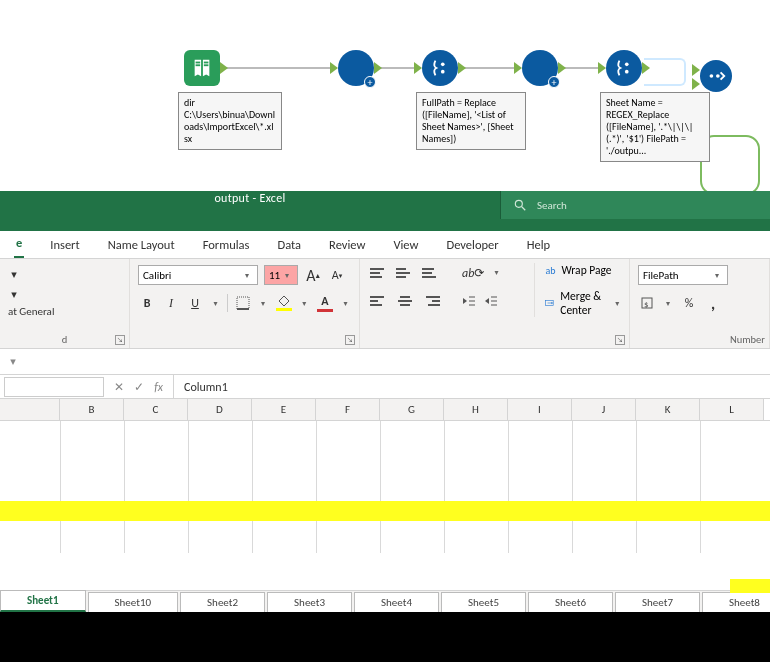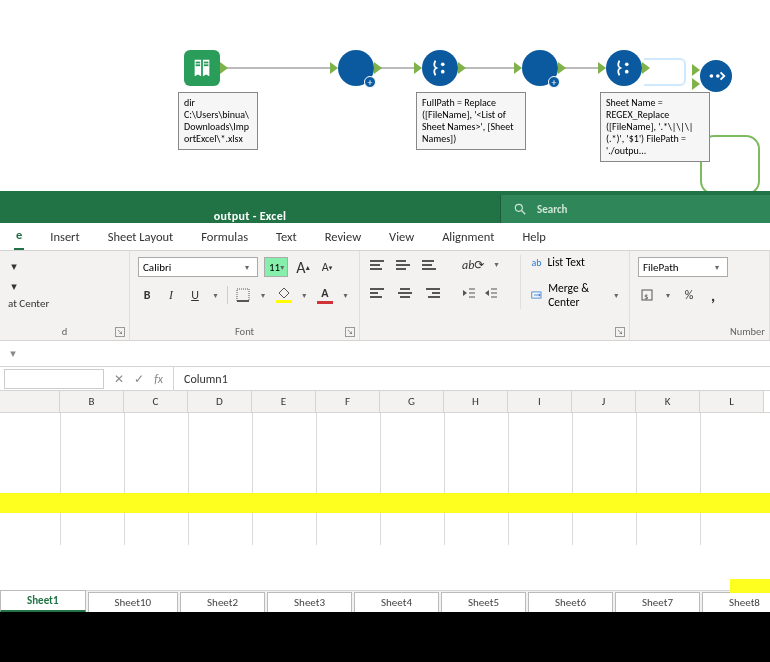--- a/index.html
+++ b/index.html
@@ -16,39 +16,39 @@
   .port { position: absolute; width: 8px; height: 12px; top: 12px; }
   .port.in { left: -8px; }
   .port.out { right: -8px; }
   .port svg { width:8px; height:12px; }
   .conn { position: absolute; height: 2px; background: #bbb; top: 67px; }
   .bluewire { position:absolute; border:2px solid #cfe9ff; }
   .annot { position: absolute; border:1px solid #888; background:#f6f6f6; padding:4px 5px; font-size:10px; line-height:12px; max-width:110px; word-wrap:break-word; }
 
   
   .excel { position: absolute; left: 0; top: 191px; width: 770px; height: 471px; background: #fff; }
-  .titlebar { height: 32px; background: #217346; display:flex; align-items:flex-end;font-weight:bold; }
+  .titlebar { height: 40px; background: #217346; display:flex; align-items:flex-start; }
   .titlebar .title { flex: 0 0 500px; text-align:center; color:#fff; font-size:12px; letter-spacing:0.3px; }
   .titlebar .search { flex:1; height:28px; background:#2f8759; display:flex; align-items:center; gap:10px; padding:0 12px; color:#cfe6d7; border-left:1px solid #1a5c38;}
   .searchglass { width:14px; height:14px; }
 
   .ribbon-tabs { height:28px; display:flex; align-items:flex-end; gap:24px; padding:0 14px; border-bottom:1px solid #d4d4d4; font-size:12.5px; color:#333;}
   .ribbon-tabs .tab { padding:6px 2px; cursor:pointer; }
   .ribbon-tabs .tab.active { color:#217346; border-bottom:2px solid #217346; font-weight:600; }
   .ribbon-tabs .tabcut { color:#333; }
 
   .ribbon { height:90px; background:#f3f2f1; border-bottom:1px solid #d4d4d4; display:flex; position:relative;}
   .group { border-right:1px solid #e1dfdd; padding:4px 8px 16px 8px; position:relative; display:flex; flex-direction:column; }
   .group .row { display:flex; align-items:center; gap:6px; margin-top:2px;}
   .group .label { position:absolute; bottom:2px; left:0; right:0; text-align:center; font-size:10.5px; color:#666;}
   .group .launcher { position:absolute; bottom:3px; right:4px; width:10px;height:10px; border:1px solid #999; font-size:7px; line-height:8px; text-align:center; color:#666;}
   .clip .row span { font-size:11px; color:#333;}
   .dd { width:12px; height:18px; display:inline-flex; align-items:center; justify-content:center; color:#666; font-size:8px;}
   .fontbox { width:120px; height:20px; border:1px solid #aaa; background:#fff; font-size:11px; padding:0 4px; display:flex; align-items:center; justify-content:space-between;}
-  .sizebox { width:24px; height:20px; border:1px solid #aaa; background:#86efac; font-size:11px; padding:0 4px; display:flex; align-items:center; justify-content:space-between;}
+  .sizebox { width:34px; height:20px; border:1px solid #aaa; background:#fca5a5; font-size:11px; padding:0 4px; display:flex; align-items:center; justify-content:space-between;}
   .btn { height:20px; min-width:18px; display:flex; align-items:center; justify-content:center; font-size:12px; color:#333; padding:0 2px;}
   .btn.big { font-size:16px;}
   .splitline { display:flex; flex-direction:column; align-items:center; }
   .splitline .bar { width:16px; height:3px; margin-top:1px;}
   .alignrow { display:flex; gap:4px;}
   .aligncell { width:18px; height:16px; display:flex; flex-direction:column; justify-content:center; gap:2px;}
   .aligncell span { display:block; height:2px; background:#555; }
   .mergewrap { display:flex; align-items:center; gap:6px; font-size:11.5px;}
   .numfmt { width:90px; height:20px; border:1px solid #aaa; background:#fff; font-size:11px; padding:0 4px; display:flex; align-items:center; justify-content:space-between;}
 
@@ -95,21 +95,21 @@
           <rect x="5" y="5" width="5" height="2" fill="#2a9d5a"></rect>
           <rect x="5" y="8" width="5" height="2" fill="#2a9d5a"></rect>
           <rect x="14" y="5" width="5" height="2" fill="#2a9d5a"></rect>
           <rect x="14" y="8" width="5" height="2" fill="#2a9d5a"></rect>
         </svg>
     </div>
     <div class="port out"><svg viewBox="0 0 8 12">
           <polygon points="0,0 8,6 0,12" fill="#7fb24a"></polygon>
         </svg></div>
   </div>
-  <div class="annot" style="left:178px; top:92px; width:80px">dir C:\Users\binua\Downloads\ImportExcel\*.xlsx</div>
+  <div class="annot" style="left:178px; top:92px; width:104px">dir C:\Users\binua\Downloads\ImportExcel\*.xlsx</div>
 
   <div class="node" style="left:338px; top:50px">
     <div class="tool">
         <div class="plus">+</div>
       </div>
     <div class="port in"><svg viewBox="0 0 8 12">
           <polygon points="0,0 8,6 0,12" fill="#7fb24a"></polygon>
         </svg></div>
     <div class="port out"><svg viewBox="0 0 8 12">
           <polygon points="0,0 8,6 0,12" fill="#7fb24a"></polygon>
@@ -187,40 +187,40 @@
           <circle cx="10" cy="10" r="6" stroke="#cfe6d7" stroke-width="2" fill="none"></circle>
           <line x1="15" y1="15" x2="21" y2="21" stroke="#cfe6d7" stroke-width="2"></line>
         </svg>
       <span>Search</span>
     </div>
   </div>
 
   <div class="ribbon-tabs">
     <div class="tab active tabcut">e</div>
     <div class="tab">Insert</div>
-    <div class="tab">Sheet Layout</div>
+    <div class="tab">Name Layout</div>
     <div class="tab">Formulas</div>
-    <div class="tab">Text</div>
+    <div class="tab">Data</div>
     <div class="tab">Review</div>
     <div class="tab">View</div>
-    <div class="tab">Alignment</div>
+    <div class="tab">Developer</div>
     <div class="tab">Help</div>
   </div>
 
   <div class="ribbon">
 
     <div class="group clip" style="width:130px">
       <div class="row">
           <span class="dd">▾</span>
         </div>
       <div class="row">
           <span class="dd">▾</span>
         </div>
       <div class="row">
-          <span>at Center</span>
+          <span>at General</span>
         </div>
       <div class="label">d</div>
       <div class="launcher">↘</div>
     </div>
 
     <div class="group" style="width:230px">
       <div class="row">
         <div class="fontbox">
             <span>Calibri</span>
             <span class="dd">▾</span>
@@ -251,26 +251,25 @@
             </svg>
             <span class="bar" style="background:#ffff00"></span>
           </div>
         <span class="dd">▾</span>
         <div class="btn splitline">
             <span style="font-weight:700;font-size:12px">A</span>
             <span class="bar" style="background:#d13438"></span>
           </div>
         <span class="dd">▾</span>
       </div>
-      <div class="label">Font</div>
       <div class="launcher">↘</div>
     </div>
 
     <div class="group" style="width:270px">
-      <div style="display:flex; gap:18px">
+      <div style="display:flex; gap:32px">
         <div>
           <div class="alignrow">
             <div class="btn">
                 <div class="aligncell">
                   <span style="width:14px"></span>
                   <span style="width:10px"></span>
                   <span style="width:12px"></span>
                 </div>
               </div>
             <div class="btn">
@@ -328,21 +327,21 @@
                   <line x1="7" y1="3" x2="13" y2="3" stroke="#555"></line>
                   <line x1="7" y1="7" x2="13" y2="7" stroke="#555"></line>
                   <line x1="7" y1="11" x2="13" y2="11" stroke="#555"></line>
                 </svg>
               </div>
           </div>
         </div>
         <div style="border-left:1px solid #e1dfdd; padding-left:10px">
           <div class="mergewrap">
               <span style="color:#2b7cd3;font-size:10px">ab</span>
-              <span>List Text</span>
+              <span>Wrap Page</span>
             </div>
           <div class="mergewrap" style="margin-top:12px">
             <svg width="14" height="14" viewBox="0 0 14 14">
                 <rect x="1" y="3" width="12" height="8" fill="none" stroke="#2b7cd3"></rect>
                 <line x1="4" y1="7" x2="10" y2="7" stroke="#2b7cd3"></line>
                 <polygon points="10,5 13,7 10,9" fill="#2b7cd3"></polygon>
               </svg>
             <span>Merge &amp; Center</span>
               <span class="dd">▾</span>
           </div>

